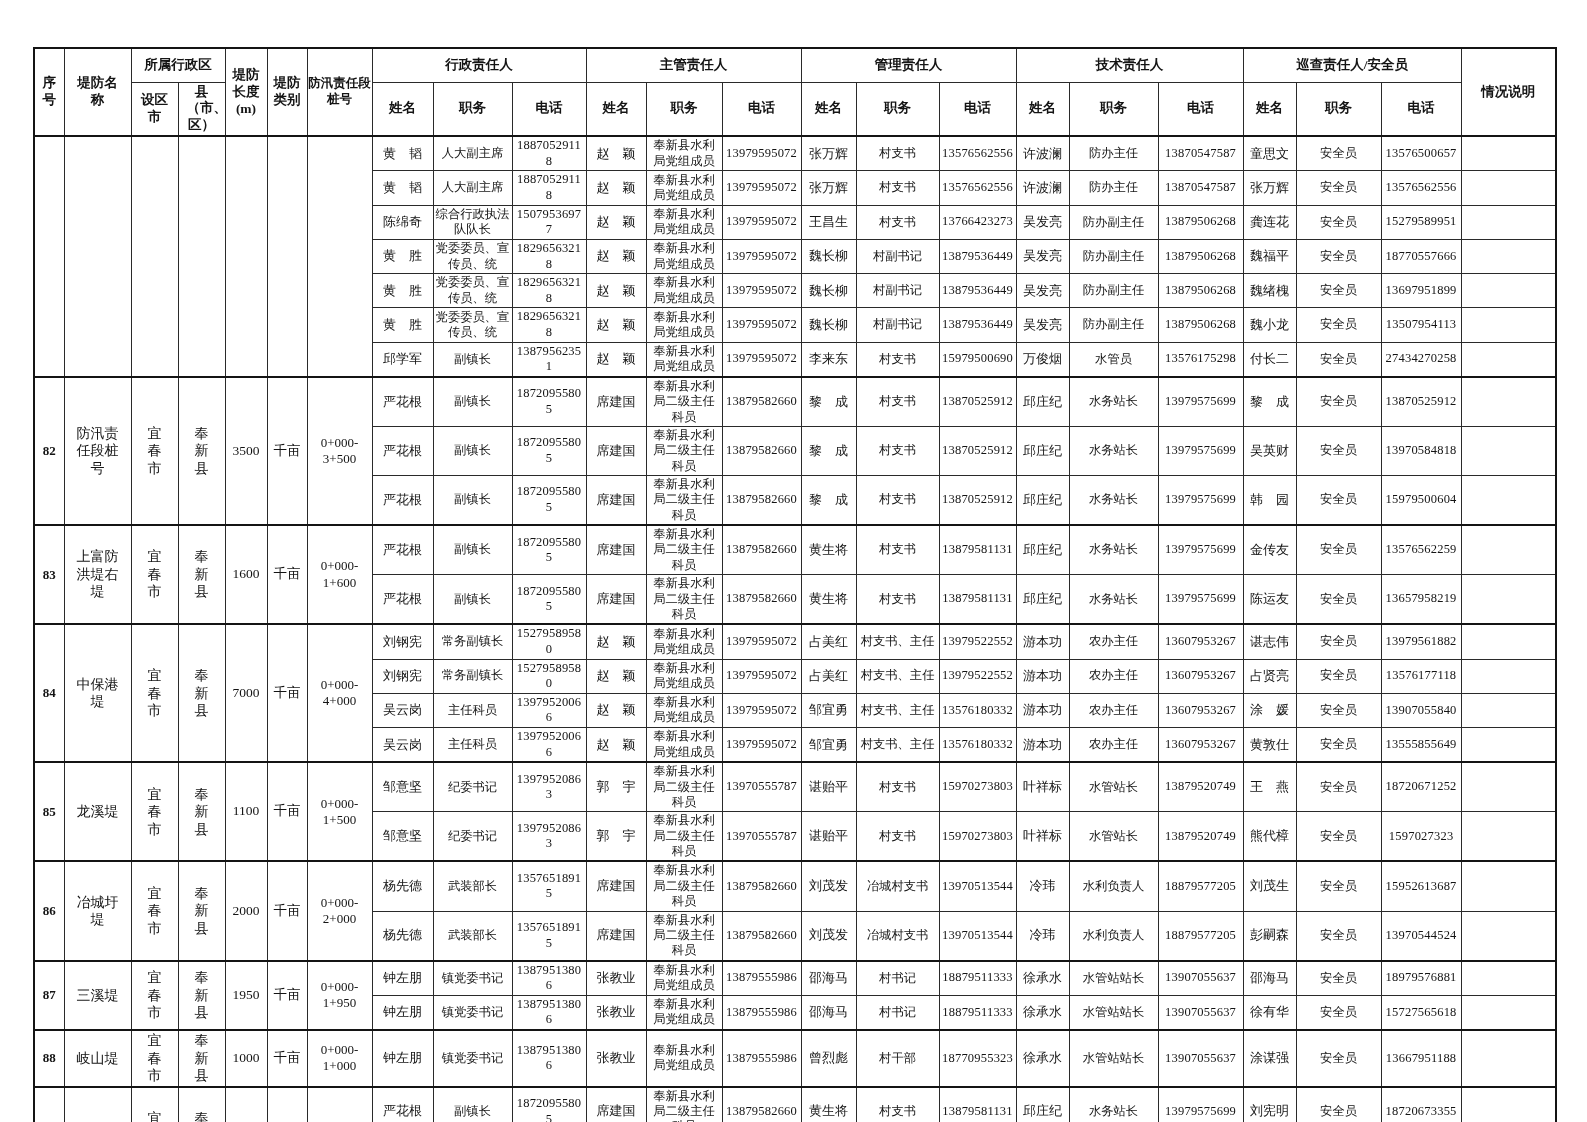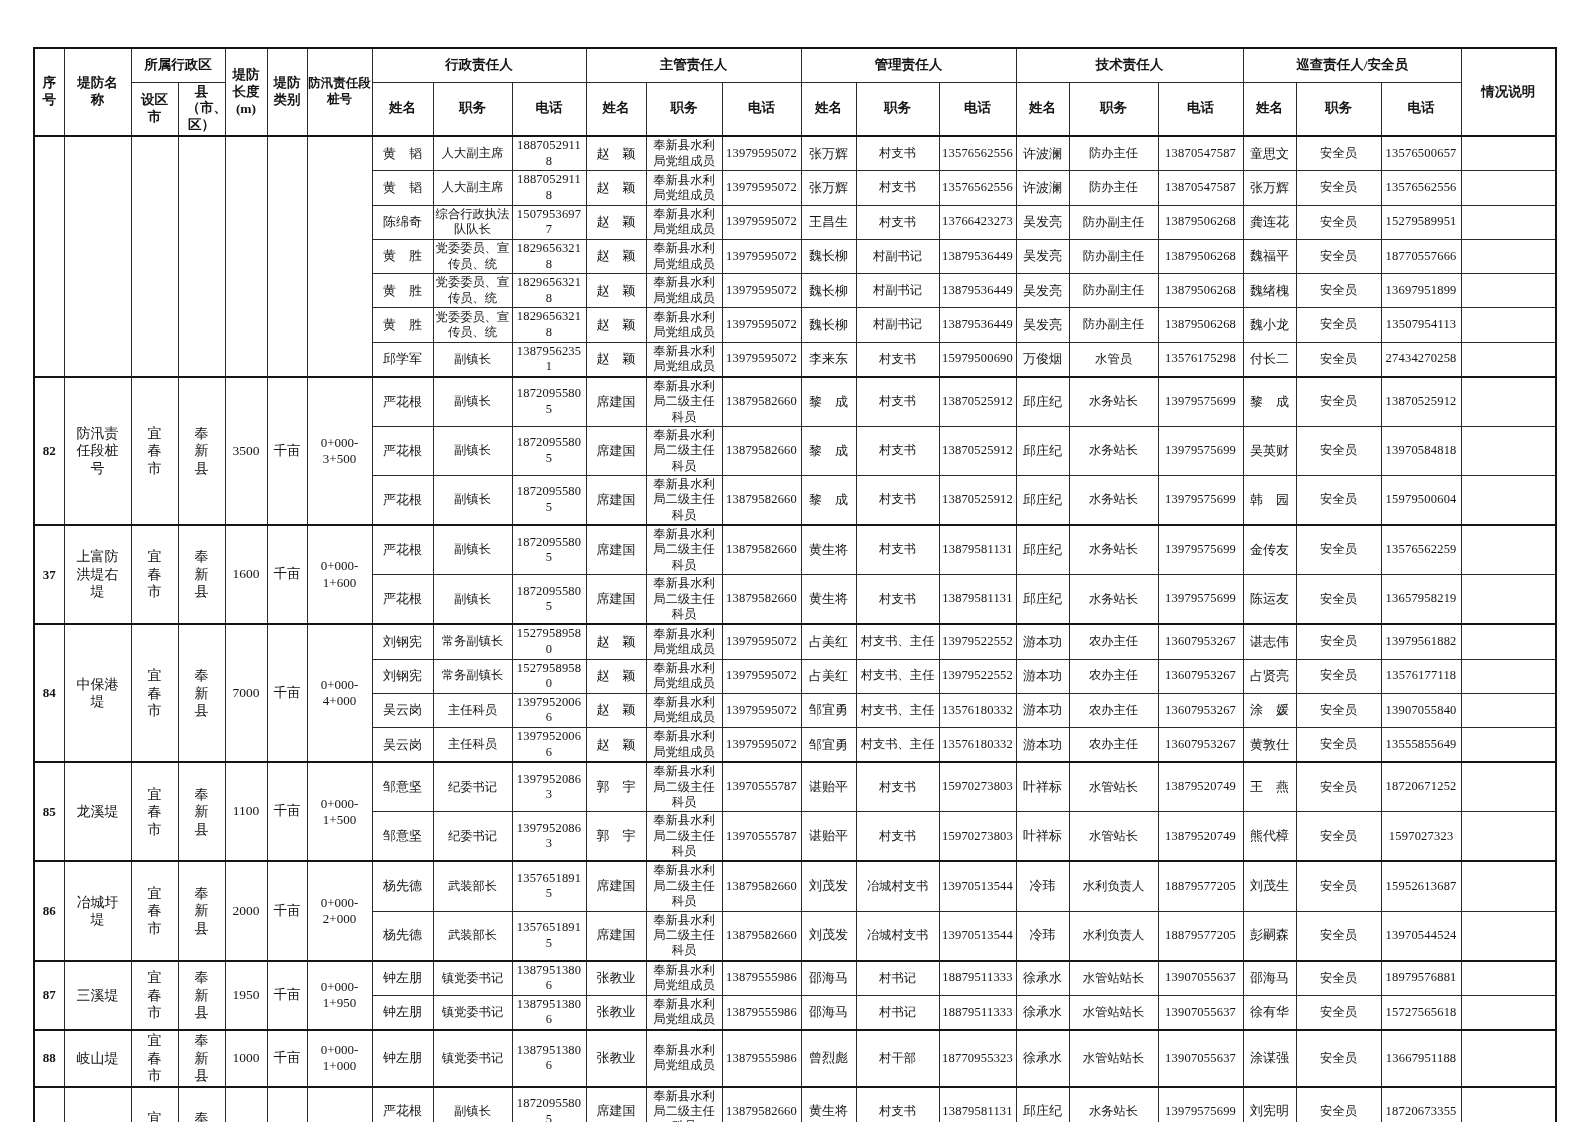--- a/index.html
+++ b/index.html
@@ -285,21 +285,21 @@
           <td class="d2">13870525912</td>
           <td class="d0">邱庄纪</td>
           <td class="d1">水务站长</td>
           <td class="d2">13979575699</td>
           <td class="d0">韩　园</td>
           <td class="d1">安全员</td>
           <td class="d2">15979500604</td>
           <td class="cell-remark"></td>
         </tr>
         <tr class="sec-start">
-          <td rowspan="2" class="cell-serial">37</td>
+          <td rowspan="2" class="cell-serial">83</td>
           <td rowspan="2" class="cell-dike-name">上富防洪堤右堤</td>
           <td rowspan="2" class="cell-city">宜春市</td>
           <td rowspan="2" class="cell-county">奉新县</td>
           <td rowspan="2" class="cell-length">1600</td>
           <td rowspan="2" class="cell-category">千亩</td>
           <td rowspan="2" class="cell-stake">0+000-
 1+600</td>
           <td class="d0">严花根</td>
           <td class="d1">副镇长</td>
           <td class="d2">18720955805</td>

